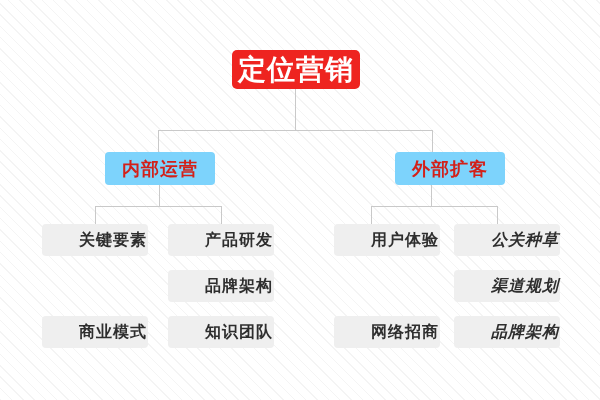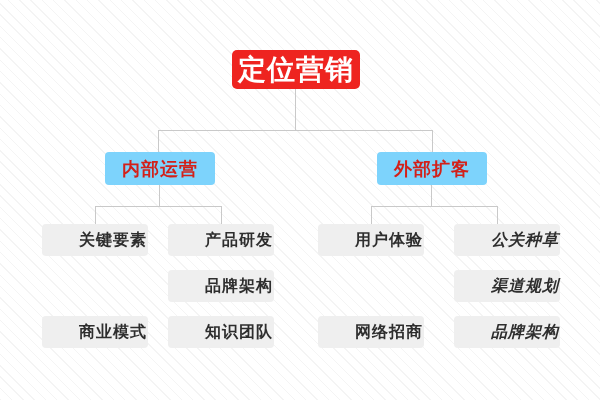--- a/index.html
+++ b/index.html
@@ -64,36 +64,36 @@
     background: #7dd3fc;
     color: #d32019;
     border-radius: 4px;
     font-size: 18px;
     font-weight: bold;
     top: 152px;
     width: 110px;
     height: 33px;
   }
   .node.branch.left  { left: 105px; }
-  .node.branch.right { left: 377px; }
+  .node.branch.right { left: 395px; }
 
   
   .node.leaf {
     background: #efefef;
     color: #2e2e2e;
     border-radius: 4px;
     font-size: 16px;
     font-weight: bold;
     width: 106px;
     height: 32px;
     padding-left: 36px;
   }
   .col-1 { left: 42px; }
   .col-2 { left: 168px; }
-  .col-3 { left: 318px; text-align: right; }
+  .col-3 { left: 334px; text-align: right; }
   .col-4 { left: 454px; font-style: italic; }
   .row-1 { top: 224px; }
   .row-2 { top: 270px; }
   .row-3 { top: 316px; }
 </style>
 </head>
 <body>
 
 <div id="chart">
 

